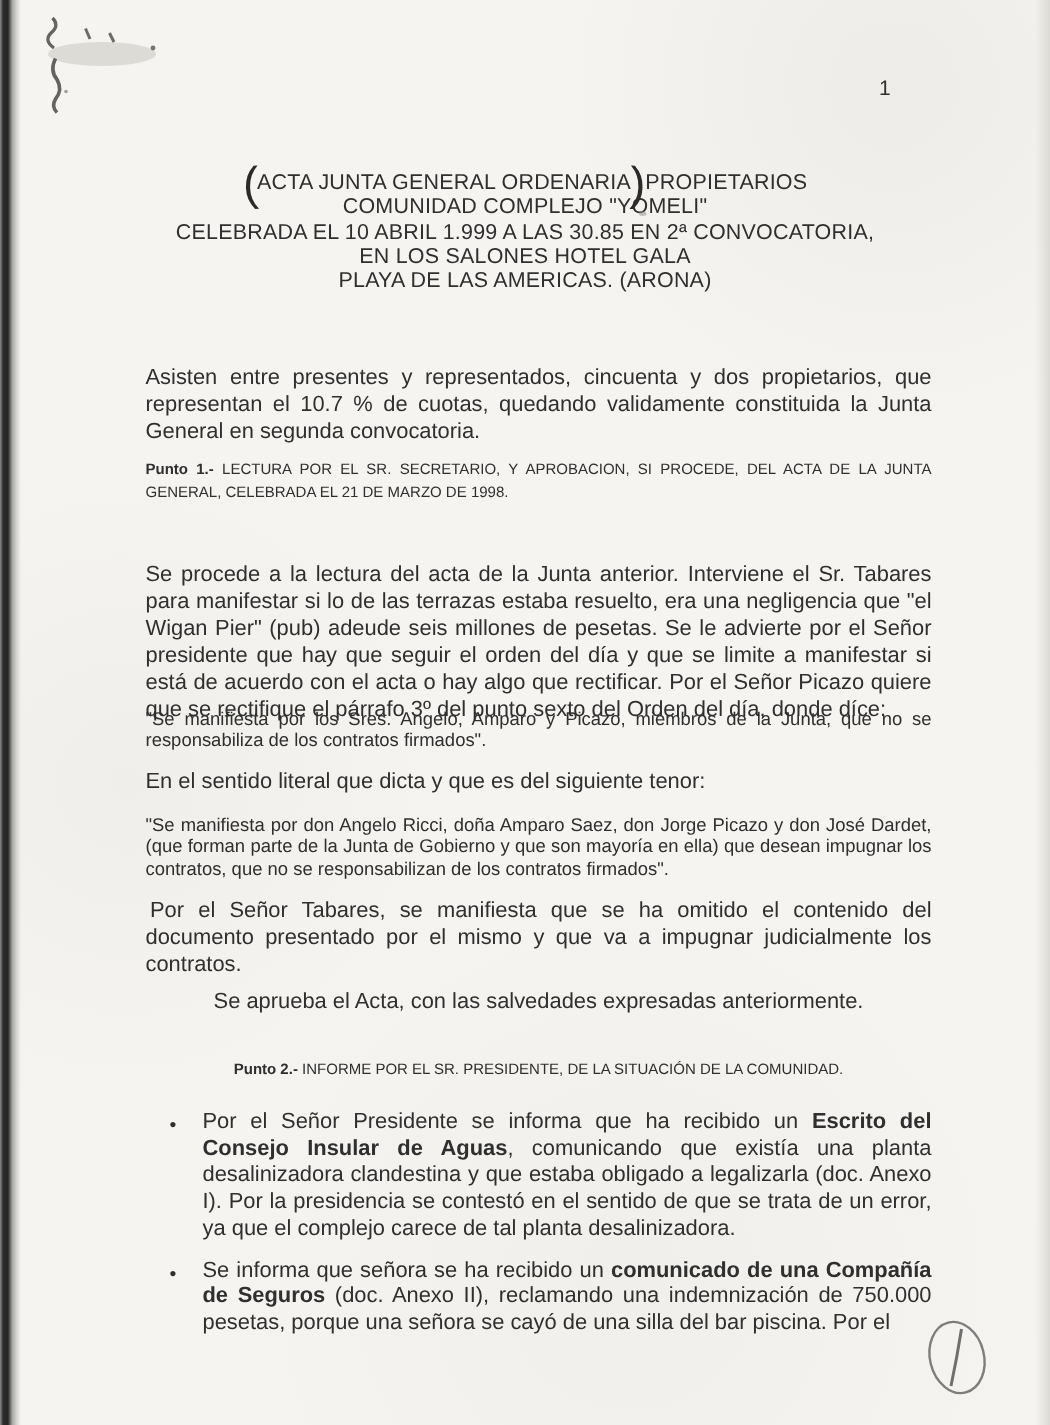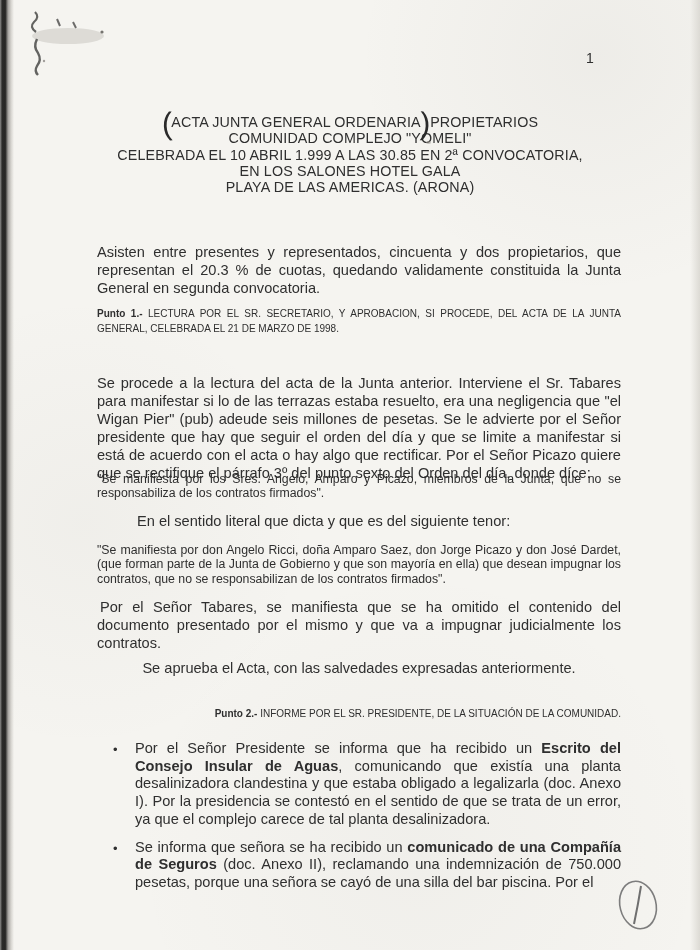--- a/index.html
+++ b/index.html
@@ -39,25 +39,25 @@
   .hand-paren.close{transform:rotate(2deg);margin-left:-1px;}
   .body-block{position:absolute;left:97px;width:524px;text-align:justify;}
   .body-text{font-size:14.6px;line-height:18.2px;}
   .small-text{font-size:12.3px;line-height:14.4px;}
   .punto{font-size:10px;line-height:15.2px;text-align:justify;}
   .punto .label{font-weight:bold;}
   .p-asisten{top:243px;}
   .h-punto1{top:306px;}
   .p-lectura{top:350px;line-height:18px;margin-top:24px;}
   .q-original{top:472px;}
-  .p-sentido{top:512px;text-align:left;margin-left:40px;}
+  .p-sentido{top:512px;text-align:left;}
   .q-literal{top:543px;}
   .p-tabares{top:598px;text-indent:3px;}
   .p-aprueba{top:659px;text-align:center;}
-  .h-punto2{top:706px;text-align:right;}
+  .h-punto2{top:706px;text-align:center;}
   .bullet-list{position:absolute;left:112px;top:740px;width:509px;}
   .bullet-item{position:relative;padding-left:23px;text-align:justify;font-size:14.6px;line-height:17.7px;margin-bottom:10px;}
   .bullet-marker{position:absolute;left:1px;top:1px;font-size:13px;}
   .bold-run{font-weight:bold;}
   .speck{position:absolute;left:426px;top:141px;width:5px;height:3px;background:#9b9892;opacity:.55;border-radius:50%;}
   .circled-number{position:absolute;left:615px;top:877px;}
 </style>
 </head>
 <body>
 
@@ -81,21 +81,21 @@
   <div class="doc-title">
     <div><span class="hand-paren open">(</span><span>ACTA JUNTA GENERAL ORDENARIA</span><span class="hand-paren close">)</span><span>PROPIETARIOS</span></div>
     <div>COMUNIDAD COMPLEJO "YOMELI"</div>
     <div>CELEBRADA EL 10 ABRIL 1.999 A LAS 30.85 EN 2ª CONVOCATORIA,</div>
     <div>EN LOS SALONES HOTEL GALA</div>
     <div>PLAYA DE LAS AMERICAS. (ARONA)</div>
   </div>
 
   <div class="speck"></div>
 
-  <div class="body-block body-text p-asisten">Asisten entre presentes y representados, cincuenta y dos propietarios, que representan el 20.3 % de cuotas, quedando validamente constituida la Junta General en segunda convocatoria.</div>
+  <div class="body-block body-text p-asisten">Asisten entre presentes y representados, cincuenta y dos propietarios, que representan el 10.7 % de cuotas, quedando validamente constituida la Junta General en segunda convocatoria.</div>
 
   <div class="body-block punto h-punto1"><span class="label">Punto 1.-</span><span> LECTURA POR EL SR. SECRETARIO, Y APROBACION, SI PROCEDE,  DEL ACTA DE LA JUNTA GENERAL, CELEBRADA EL 21 DE MARZO DE 1998.</span></div>
 
   <div class="body-block body-text p-lectura">Se procede a la lectura del acta de la Junta anterior. Interviene el Sr. Tabares para manifestar si lo de las terrazas estaba resuelto, era una negligencia que "el Wigan Pier" (pub) adeude seis millones de pesetas. Se le advierte por el Señor presidente que hay que seguir el orden del día y que se limite a manifestar si está de acuerdo con el acta o hay algo que rectificar. Por el Señor Picazo quiere que se rectifique el párrafo 3º del punto sexto del Orden del día, donde díce:</div>
 
   <div class="body-block small-text q-original">"Se manifiesta por los Sres. Angelo, Amparo y Picazo, miembros de la Junta, que no se responsabiliza de los contratos firmados".</div>
 
   <div class="body-block body-text p-sentido">En el sentido literal que dicta y que es del siguiente tenor:</div>
 
   <div class="body-block small-text q-literal">"Se manifiesta por don Angelo Ricci, doña Amparo Saez, don Jorge Picazo y don José Dardet, (que forman parte de la Junta de Gobierno y que son mayoría en ella) que desean impugnar los contratos, que no se responsabilizan de los contratos firmados".</div>

